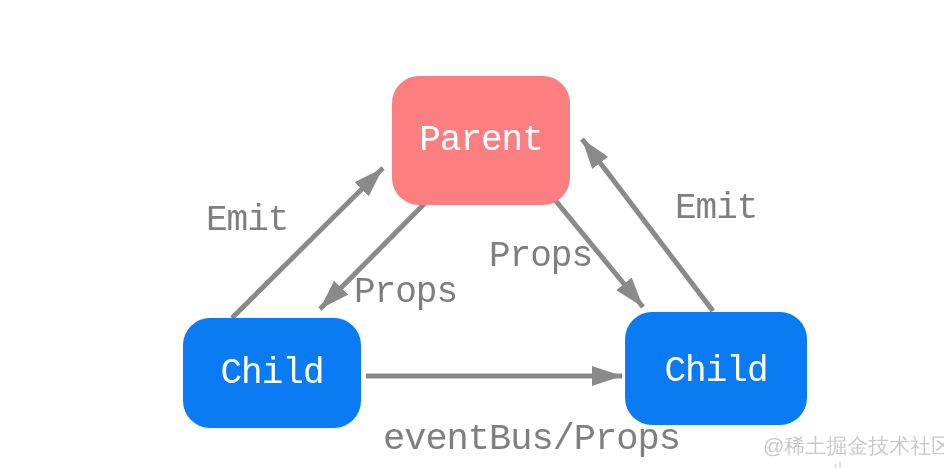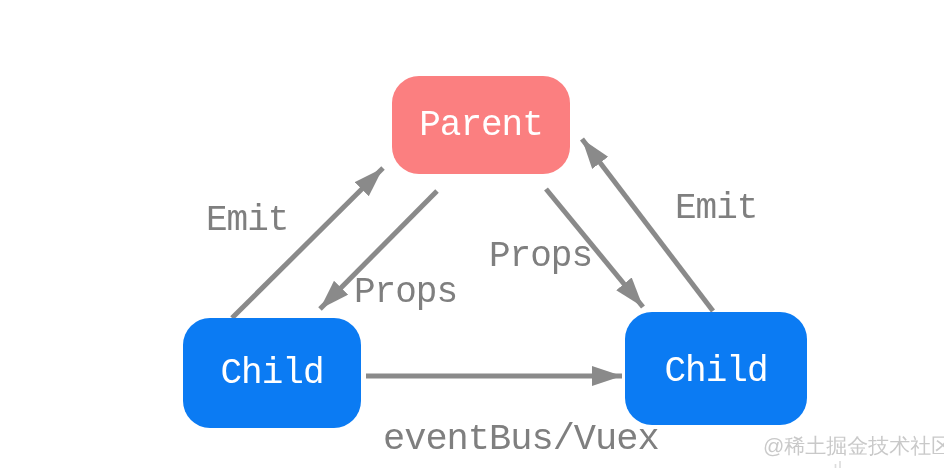--- a/index.html
+++ b/index.html
@@ -33,21 +33,21 @@
     display: flex;
     align-items: center;
     justify-content: center;
     color: var(--node-text, #ffffff);
     font-size: 36px;
     letter-spacing: -1px;
     border-radius: 27px;
   }
   .node-parent {
     left: 392px; top: 76px;
-    width: 178px; height: 98px;
+    width: 178px; height: 129px;
     background: var(--parent-fill, #fb7f80);
   }
   .node-child-left {
     left: 183px; top: 318px;
     width: 178px; height: 110px;
     background: var(--child-fill, #0b7bf3);
   }
   .node-child-right {
     left: 625px; top: 312px;
     width: 182px; height: 113px;
@@ -118,19 +118,19 @@
   </div>
 
   <div class="edge-label label-emit-left">Emit</div>
 
   <div class="edge-label label-props-left">Props</div>
 
   <div class="edge-label label-props-right">Props</div>
 
   <div class="edge-label label-emit-right">Emit</div>
 
-  <div class="edge-label label-eventbus">eventBus/Vuex</div>
+  <div class="edge-label label-eventbus">eventBus/Props</div>
 
   <div class="watermark">@稀土掘金技术社区</div>
 
   <div class="watermark-fragment">ıl</div>
 
 </div>
 
 </body></html>

